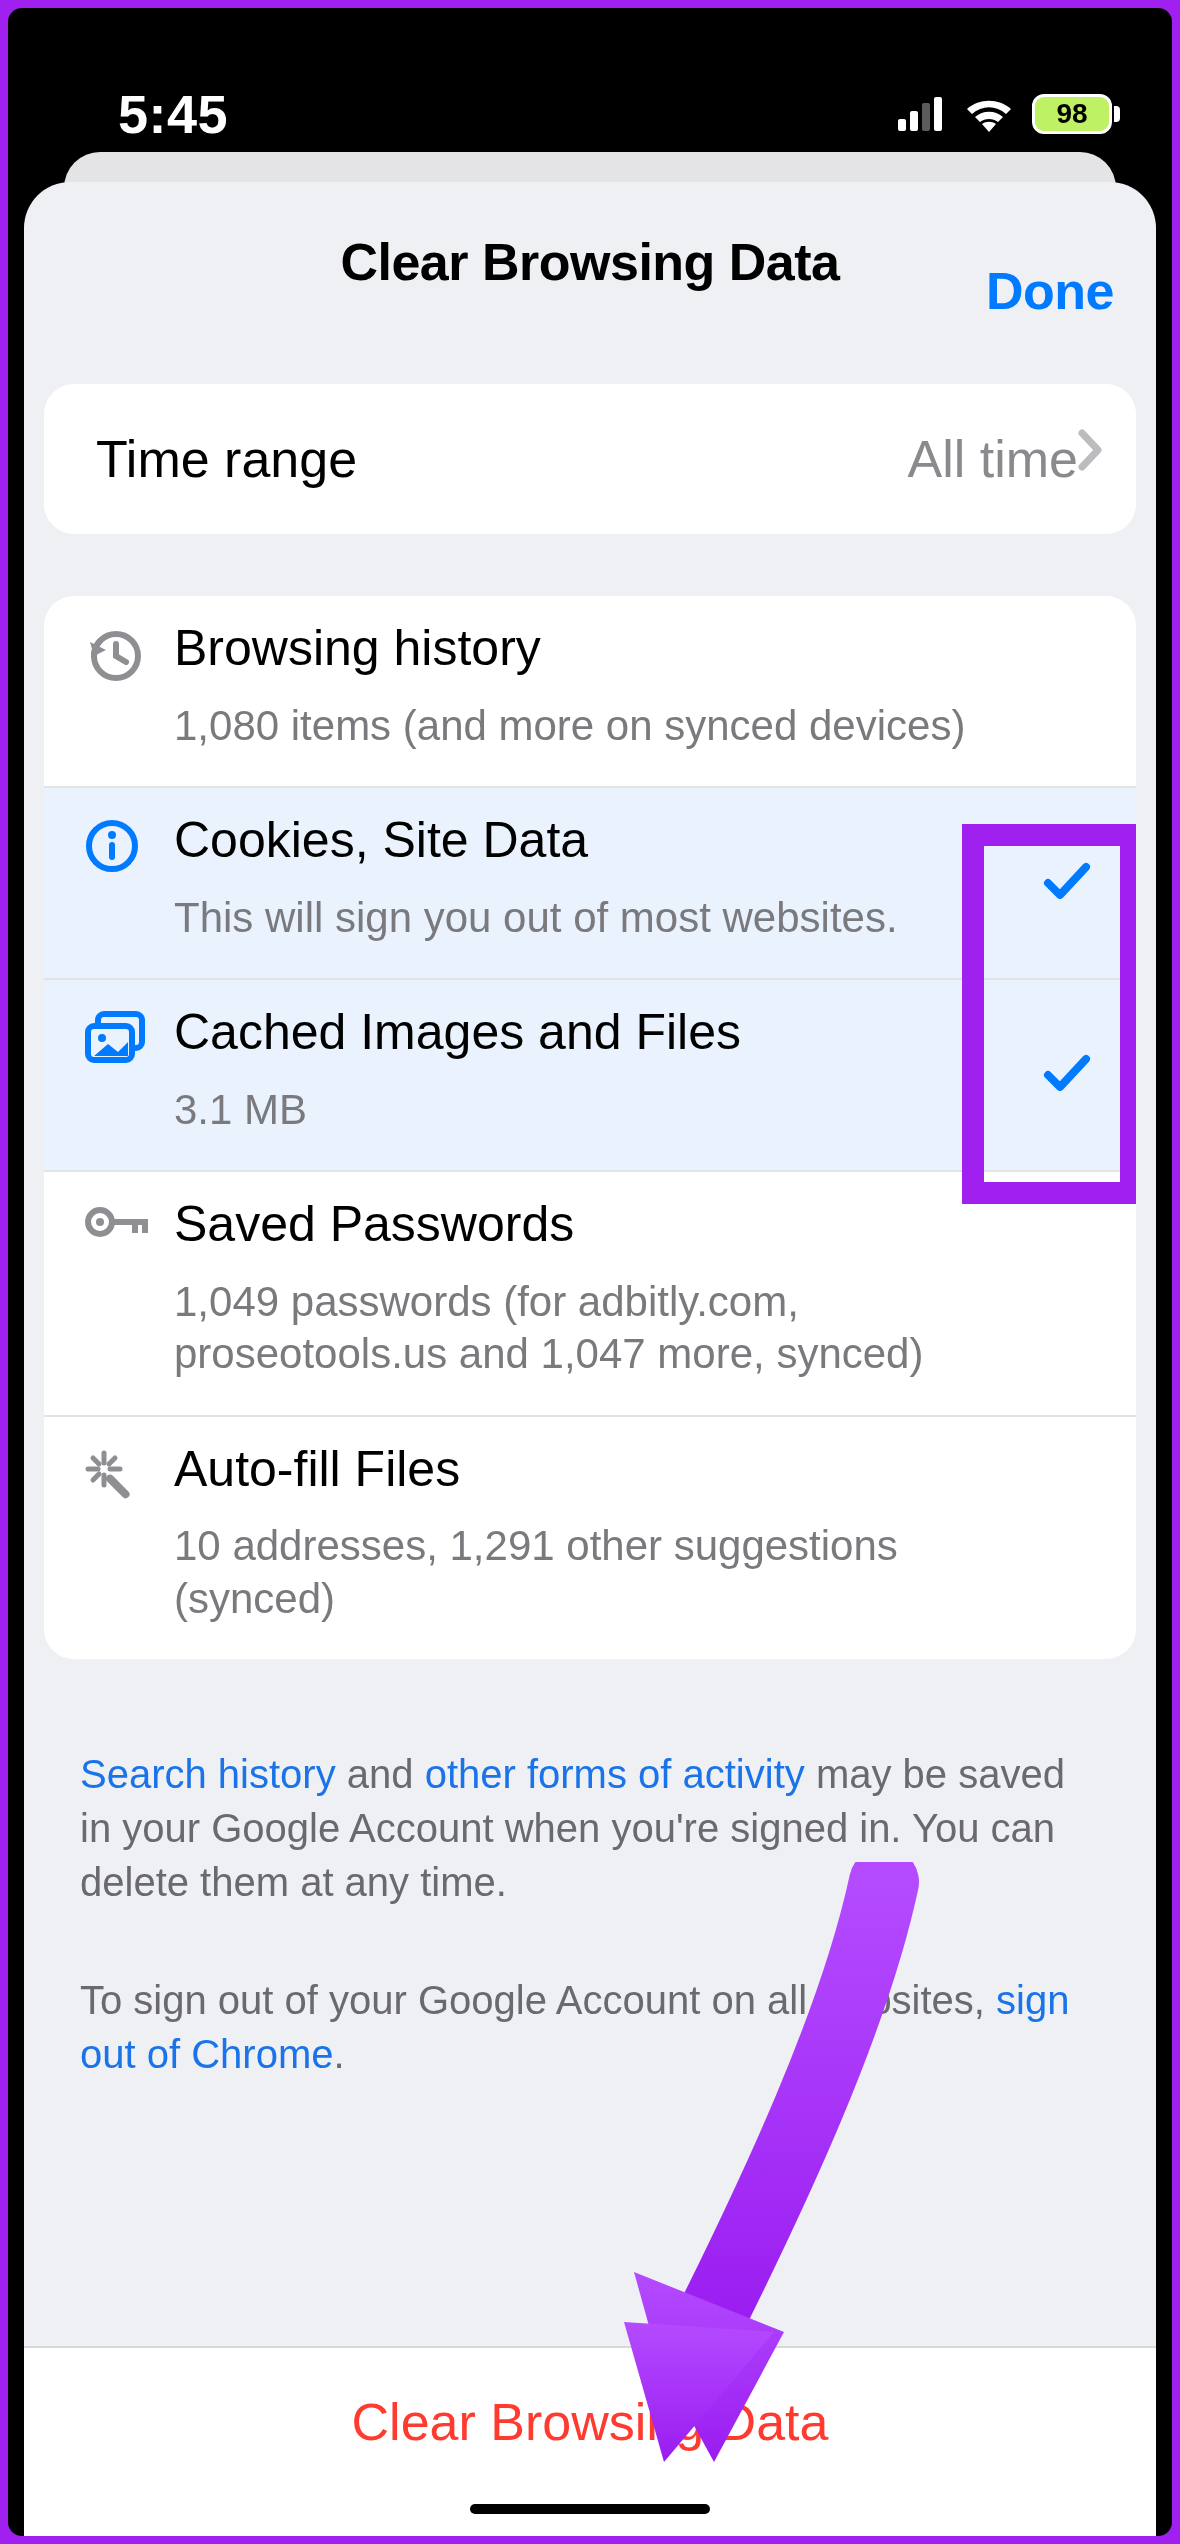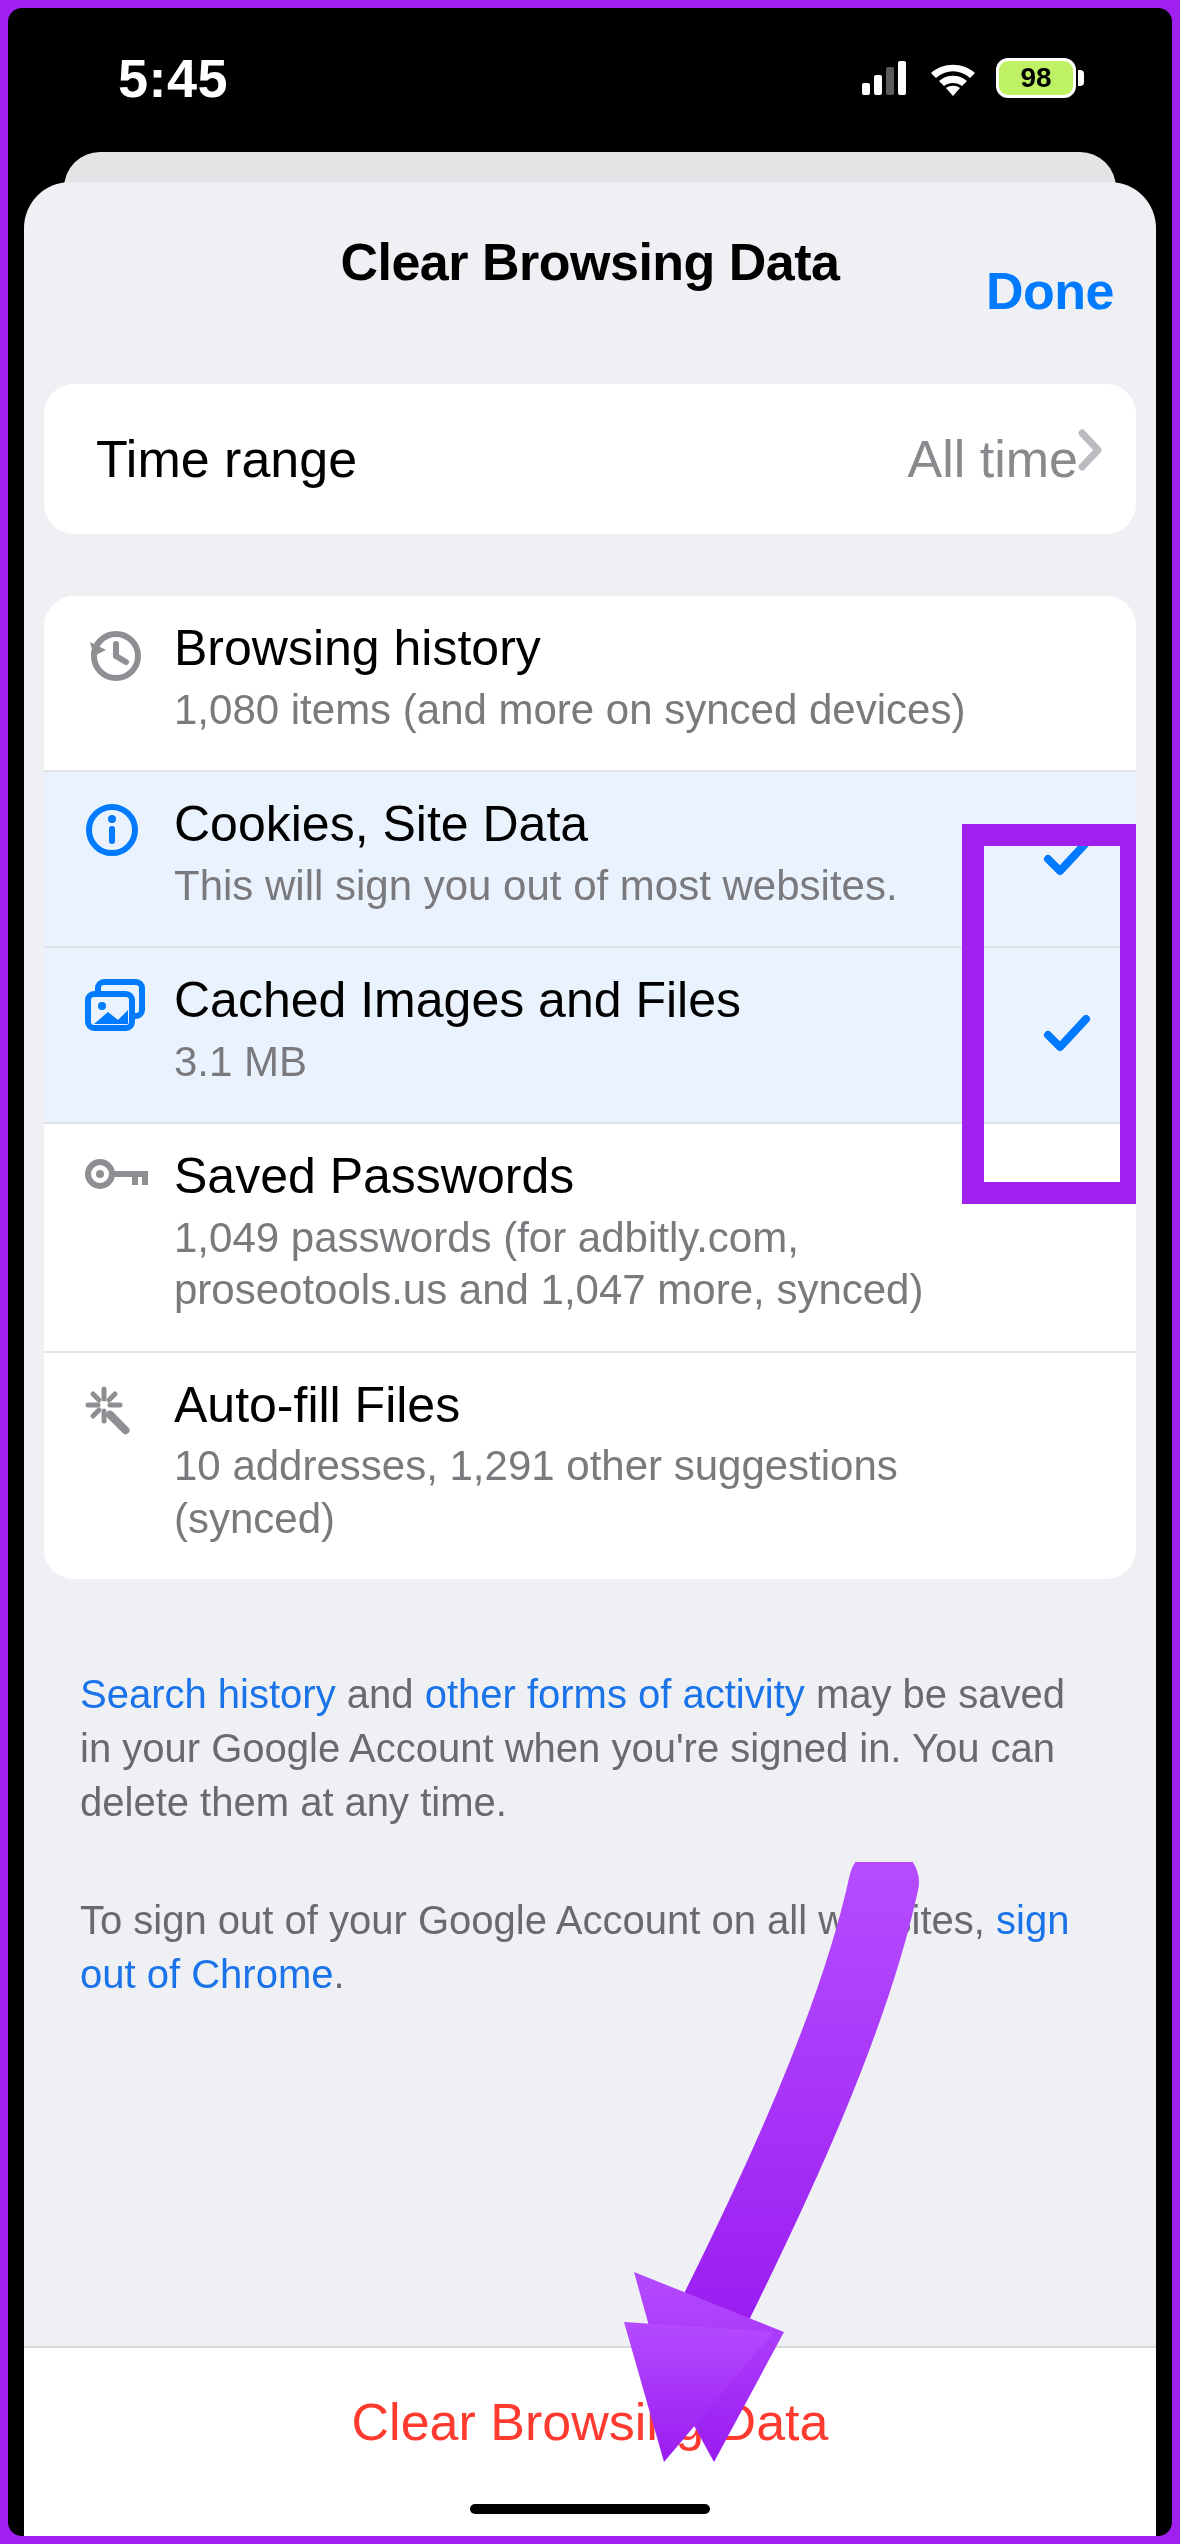--- a/index.html
+++ b/index.html
@@ -18,22 +18,23 @@
     background: #000;
     border-radius: 14px;
     overflow: hidden;
   }
 
   
   .status-bar {
     position: relative;
     height: 140px;
     display: flex; align-items: center; justify-content: space-between;
-    padding: 0 88px 0 110px;
+    padding: 0 52px 0 110px;
     color: #fff;
+    margin-top: 36px;
   }
   .status-time { font-size: 54px; font-weight: 700; letter-spacing: 0.5px; }
   .status-right { display: flex; align-items: center; gap: 18px; }
   .status-right svg { display: block; }
 
   
   .bg-card {
     position: absolute;
     top: 144px; left: 56px; right: 56px; height: 80px;
     background: #e4e4e6;
@@ -88,21 +89,21 @@
   }
   .type-row:first-child { border-top: none; }
   .type-row.selected { background: #eaf3fd; }
   .type-icon {
     width: 90px; flex: 0 0 90px;
     display: flex; align-items: center; justify-content: flex-start;
     padding-top: 6px;
   }
   .type-text { flex: 1 1 auto; min-width: 0; padding-right: 90px; }
   .type-title { font-size: 50px; font-weight: 400; color: #000; line-height: 1.15; }
-  .type-sub { font-size: 42px; color: #7a7a7e; line-height: 1.25; margin-top: 6px; }
+  .type-sub { font-size: 42px; color: #7a7a7e; line-height: 1.25; margin-top: 22px; }
   .check-col {
     position: absolute; right: 44px; top: 50%; transform: translateY(-50%);
   }
 
   
   .purple-box {
     position: absolute;
     border: 22px solid #a020f0;
     pointer-events: none;
   }

